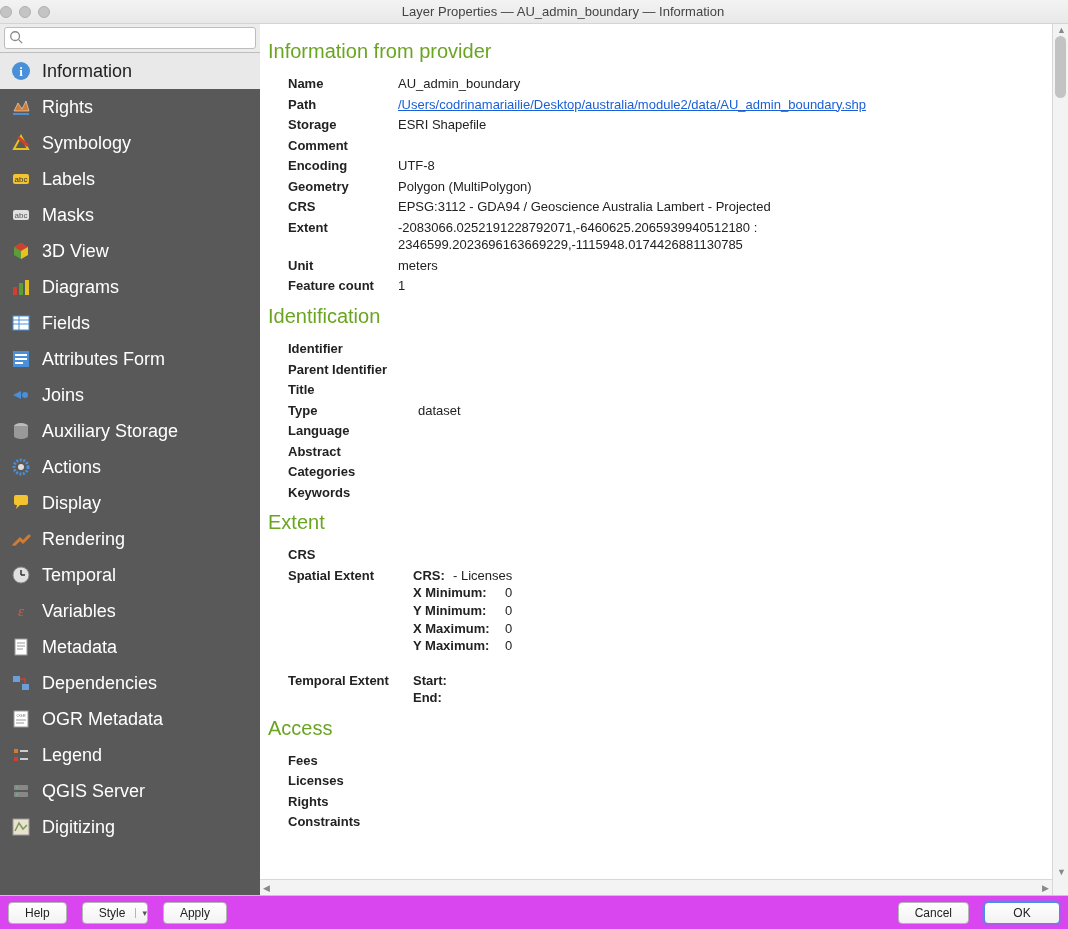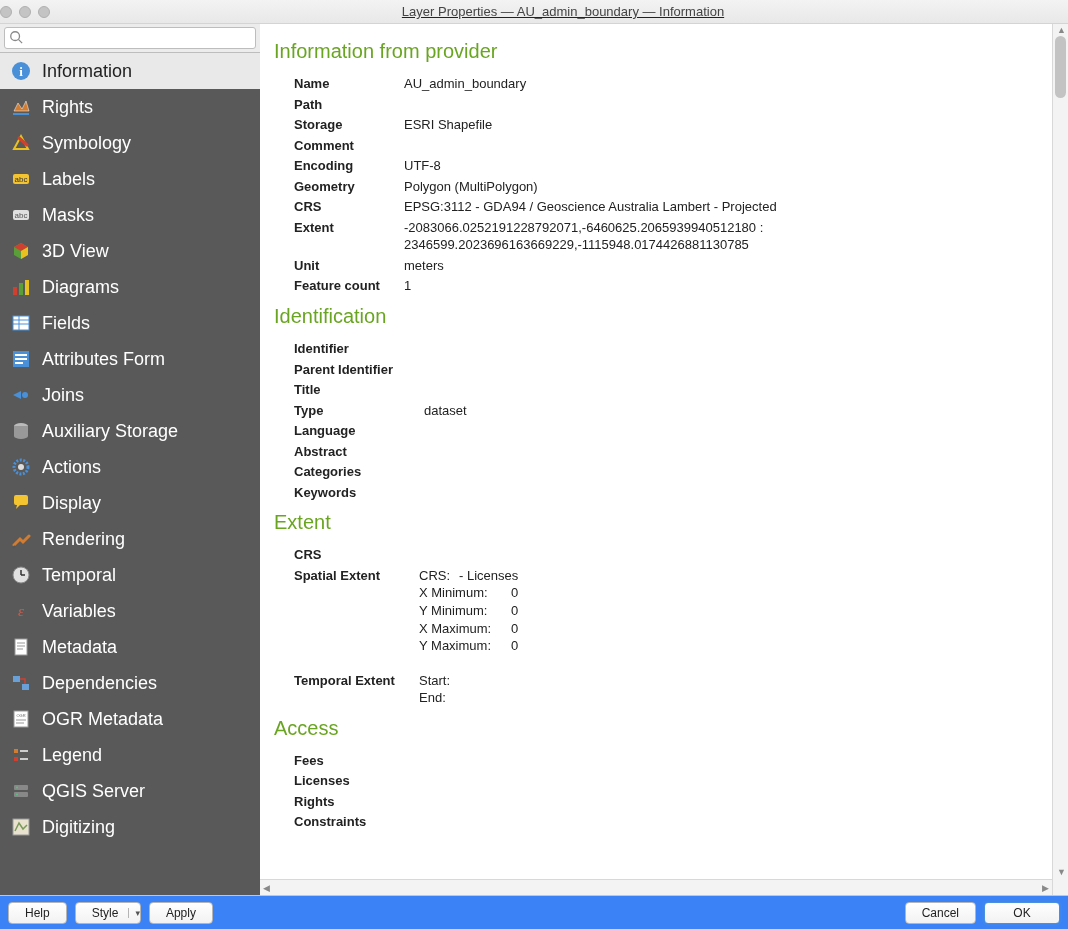--- a/index.html
+++ b/index.html
@@ -1,20 +1,20 @@
 <!DOCTYPE html>
 <html><head>
 <meta charset="utf-8">
 <style>
   * { box-sizing: border-box; }
   html, body { margin: 0; padding: 0; font-family: -apple-system, "Helvetica Neue", Arial, sans-serif; font-size: 13px; color: #222; }
   body { width: 1068px; height: 929px; background: #ececec; position: relative; overflow: hidden; }
 
   
-  .titlebar { height: 24px; background: linear-gradient(#f3f3f3, #e8e8e8); border-bottom: 1px solid #d4d4d4; display: flex; align-items: center; padding: 0 0; text-decoration: underline; }
+  .titlebar { height: 24px; background: linear-gradient(#f3f3f3, #e8e8e8); border-bottom: 1px solid #d4d4d4; display: flex; align-items: center; padding: 0 0; }
   .traffic { display: flex; gap: 7px; margin-right: 8px; }
   .tl { width: 12px; height: 12px; border-radius: 50%; background: #c4c4c4; border: 1px solid #b0b0b0; }
   .titlebar .title { flex: 1; text-align: center; font-size: 13px; color: #444; }
 
   
   .main { display: flex; height: calc(100% - 24px - 34px); }
 
   
   .sidebar { width: 260px; background: #595959; color: #fff; display: flex; flex-direction: column; }
   .search-wrap { background: #ececec; padding: 3px 4px; border-bottom: 1px solid #bdbdbd; }
@@ -23,46 +23,46 @@
   .search-wrap .mag { position: absolute; left: 5px; top: 3px; color: #888; pointer-events: none; }
 
   .side-items { flex: 1; overflow-y: auto; }
   .side-item { display: flex; align-items: center; height: 36px; padding: 0 10px; gap: 10px; cursor: pointer; color: #fff; }
   .side-item.selected { background: #e9e9e9; color: #222; }
   .side-item .icon { width: 22px; height: 22px; display: flex; align-items: center; justify-content: center; flex-shrink: 0; }
   .side-item .label { font-size: 18px; }
 
   
   .content-wrap { flex: 1; background: #fff; position: relative; display: flex; }
-  .content { flex: 1; overflow: hidden; padding: 6px 14px 0 14px; position: relative; }
+  .content { flex: 1; overflow: hidden; padding: 6px 14px 0 8px; position: relative; }
   .content-inner { height: calc(100% - 18px); overflow: hidden; }
   h2.section { color: #6aa522; font-size: 20px; font-weight: 400; margin: 10px 0 12px 0; }
   .kv { margin-left: 20px; }
   .kv-row { display: flex; margin-bottom: 3px; line-height: 1.35; }
   .kv-row .k { width: 110px; font-weight: 700; flex-shrink: 0; }
   .kv-row .v { flex: 1; }
   a { color: #1a5fd6; text-decoration: underline; }
 
   .spatial-sub .srow { display:flex; }
-  .spatial-sub .sk { font-weight:400; width:92px; }
+  .spatial-sub .sk { font-weight:700; width:92px; }
   .spatial-sub .sv { }
 
   .vscroll { width: 16px; background: #f3f3f3; border-left: 1px solid #d8d8d8; position: relative; }
   .vscroll .thumb { position: absolute; top: 12px; left: 2px; right: 2px; height: 62px; background: #c3c3c3; border-radius: 6px; }
   .vscroll .arrow-up, .vscroll .arrow-down { position: absolute; left: 4px; font-size: 9px; color: #888; }
   .vscroll .arrow-up { top: 1px; }
   .vscroll .arrow-down { bottom: 18px; }
 
   .hscroll { position: absolute; left: 0; right: 0; bottom: 0; height: 16px; background: #f3f3f3; border-top: 1px solid #d8d8d8; display: flex; align-items: center; }
   .hscroll .arrow { font-size: 9px; color: #888; padding: 0 3px; }
   .hscroll .track { flex: 1; position: relative; height: 100%; }
   .hscroll .thumb { position: absolute; left: 2px; top: 2px; bottom: 2px; width: 760px; background: #f3f3f3; border-radius: 6px; }
 
   
-  .buttonbar { height: 34px; background: #3b82f6; border-top: 1px solid #c8c5c5; display: flex; align-items: center; padding: 0 8px; gap: 8px; }
+  .buttonbar { height: 34px; background: #d946ef; border-top: 1px solid #c8c5c5; display: flex; align-items: center; padding: 0 8px; gap: 15px; }
   .btn { height: 22px; border: 1px solid #b5b5b5; background: linear-gradient(#ffffff,#f2f2f2); border-radius: 4px; padding: 0 16px; font-size: 12px; display: inline-flex; align-items: center; justify-content: center; cursor: pointer; color: #222; }
   .btn.primary { border-color: #4a90e2; box-shadow: 0 0 0 2px rgba(74,144,226,0.3); }
   .spacer { flex: 1; }
   .btn.split { padding-right: 0; }
   .btn .caret { margin-left: 10px; border-left: 1px solid #b5b5b5; padding-left: 6px; font-size: 9px; color: #555; }
 
 </style>
 </head>
 <body>
 
@@ -333,20 +333,21 @@
       <div class="content-inner">
 
       <h2 class="section">Information from provider</h2>
       <div class="kv">
         <div class="kv-row">
               <div class="k">Name</div>
               <div class="v">AU_admin_boundary</div>
             </div>
         <div class="kv-row">
               <div class="k">Path</div>
+              <div class="v"><a href="#">/Users/codrinamariailie/Desktop/australia/module2/data/AU_admin_boundary.shp</a></div>
             </div>
         <div class="kv-row">
               <div class="k">Storage</div>
               <div class="v">ESRI Shapefile</div>
             </div>
         <div class="kv-row">
               <div class="k">Comment</div>
               <div class="v"></div>
             </div>
         <div class="kv-row">

